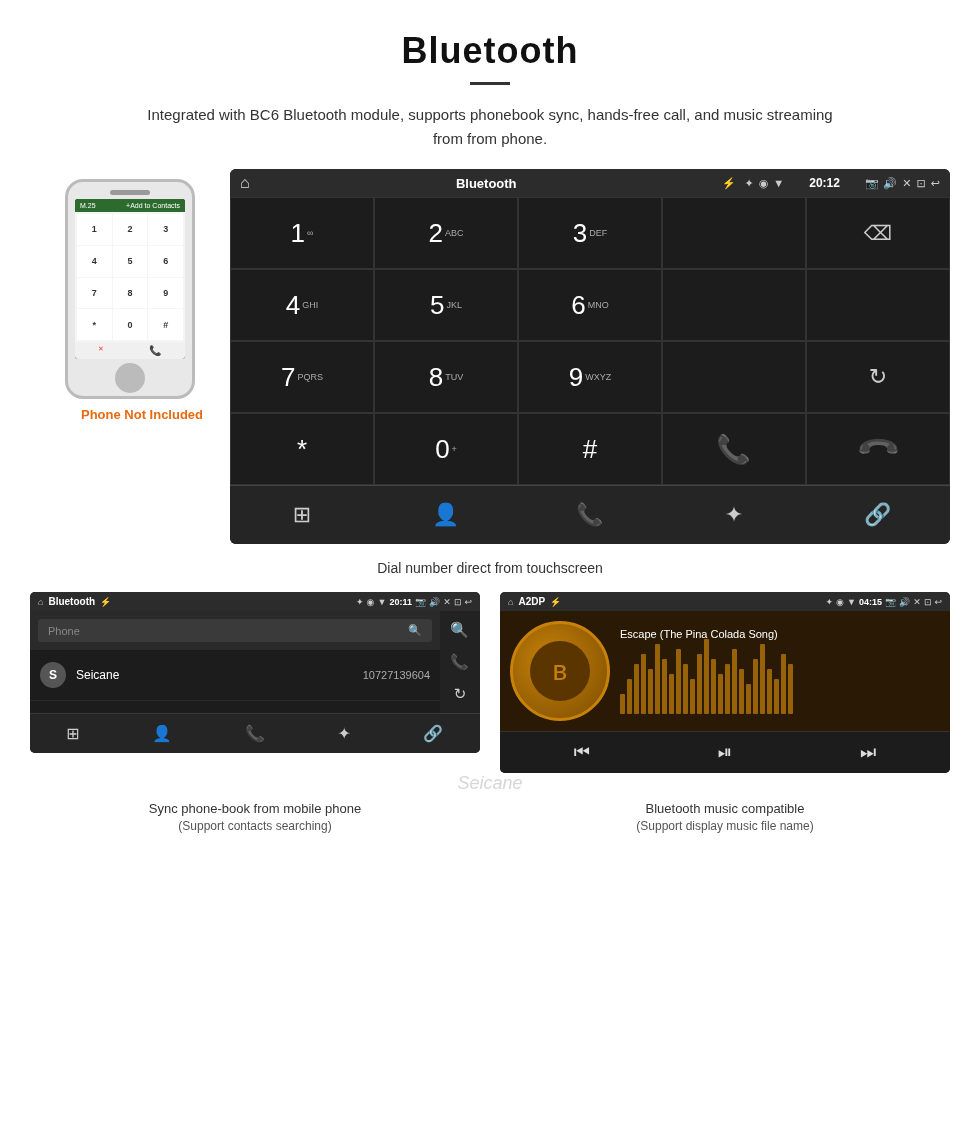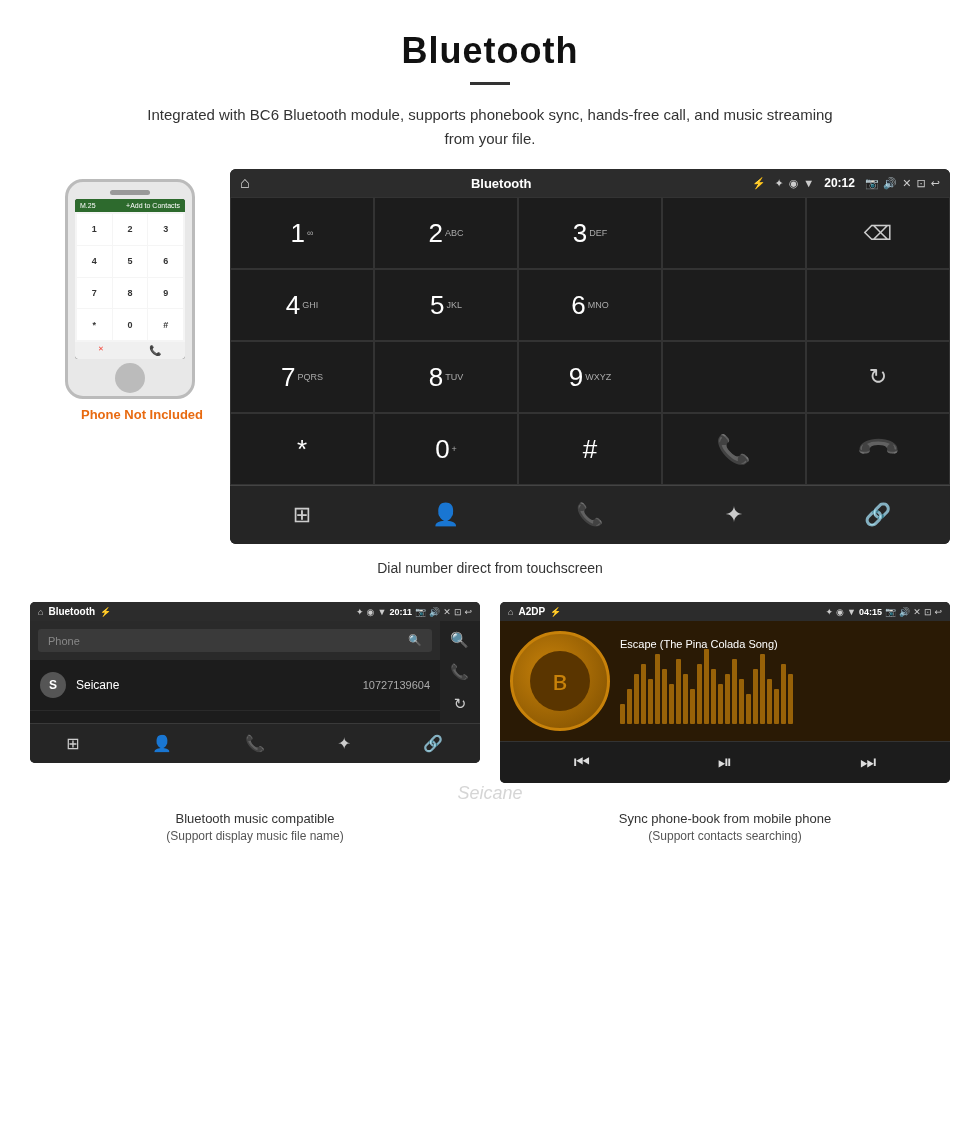--- a/index.html
+++ b/index.html
@@ -160,21 +160,21 @@
       display: flex;
       gap: 5px;
       align-items: center;
       font-size: 11px;
       color: #ccc;
     }
     .status-time {
       font-size: 12px;
       color: #fff;
       font-weight: bold;
-      margin: 0 5px;
+      margin: 0 20px;
     }
     .home-btn {
       font-size: 16px;
     }
 
     
     .dialpad-display {
       display: grid;
       grid-template-columns: 1fr 1fr 1fr 1fr 1fr;
       background: #1c1c1c;
@@ -231,21 +231,21 @@
       cursor: pointer;
       font-size: 22px;
       color: #ccc;
     }
 
     
     .caption-center {
       text-align: center;
       font-size: 14px;
       color: #333;
-      margin: 8px 0 26px;
+      margin: 8px 0 16px;
     }
 
     
     .bottom-screenshots {
       display: flex;
       gap: 20px;
       padding: 0 30px;
       margin-bottom: 10px;
     }
     .screenshot-block {
@@ -461,21 +461,21 @@
     .bottom-screenshots-wrapper {
       position: relative;
     }
   </style>
 </head>
 <body>
 
 <div class="page-header">
   <h1 class="page-title">Bluetooth</h1>
   <div class="title-divider"></div>
-  <p class="page-description">Integrated with BC6 Bluetooth module, supports phonebook sync, hands-free call, and music streaming from your file.</p>
+  <p class="page-description">Integrated with BC6 Bluetooth module, supports phonebook sync, hands-free call, and music streaming from from phone.</p>
 </div>
 
 <div class="main-content">
 
   <div class="phone-section">
 
     <div style="position:relative; width:180px; height:200px; display:flex; align-items:flex-end; justify-content:center;">
 
       <div style="position:absolute; top:0; left:30px; font-size:32px; color:#4da6ff;">ʙ</div>
       <div style="position:absolute; top:10px; left:70px; color:#4da6ff; font-size:20px; opacity:0.8;">
@@ -738,20 +738,20 @@
     </div>
   </div>
 
 </div>
 
 <div style="text-align:center; color:rgba(150,150,150,0.4); font-size:18px; font-style:italic; margin-top:-10px; margin-bottom:5px;">Seicane</div>
 </div>
 
 <div class="bottom-captions">
   <div class="caption-block">
+    <div class="caption-main">Sync phone-book from mobile phone</div>
+    <div class="caption-sub">(Support contacts searching)</div>
+  </div>
+  <div class="caption-block">
     <div class="caption-main">Bluetooth music compatible</div>
     <div class="caption-sub">(Support display music file name)</div>
   </div>
-  <div class="caption-block">
-    <div class="caption-main">Sync phone-book from mobile phone</div>
-    <div class="caption-sub">(Support contacts searching)</div>
-  </div>
 </div>
 
 </body></html>

